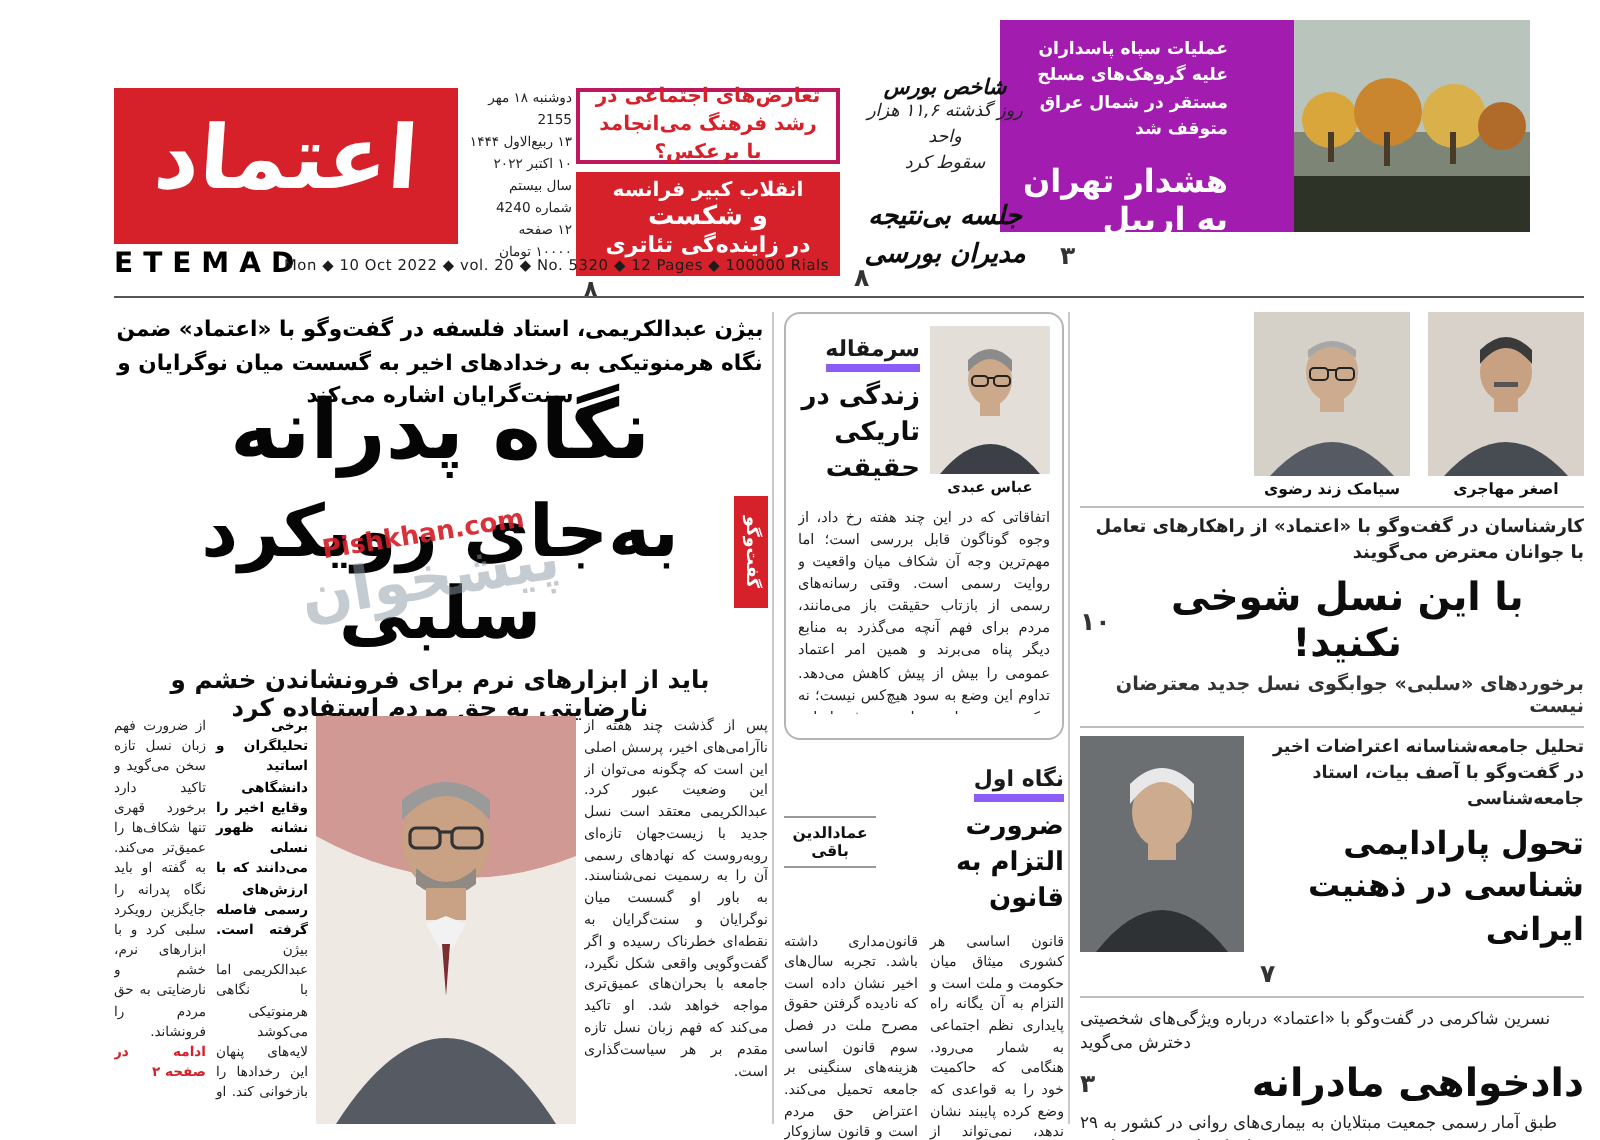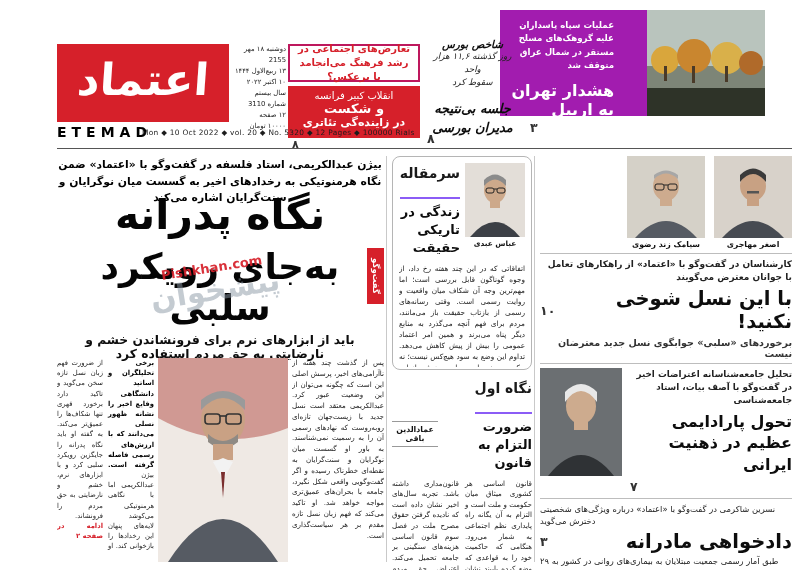--- a/index.html
+++ b/index.html
@@ -18,21 +18,21 @@
   .erbil-page { position:absolute; left:530px; top:120px; }
 
   .bourse { position:absolute; left:424px; top:38px; width:97px; text-align:center;font-style:italic; }
   .bourse-k1 { font-size:10.5px; font-weight:bold; }
   .bourse-k2,.bourse-k3 { font-size:8.8px; line-height:1.5; color:#222; }
   .bourse-headline { font-size:13px; font-weight:bold; line-height:1.5; margin-top:9px; color:#0d0d0d; }
   .bourse-page { position:absolute; left:427px; top:131px; }
 
   .culture-frame { position:absolute; left:288px; top:44px; width:132px; height:38px; border:2px solid #be185d; color:#d6202a; font-size:10px; font-weight:bold; display:flex; align-items:center; justify-content:center; text-align:center; padding:2px 5px; line-height:1.4; }
   .theatre { position:absolute; left:288px; top:86px; width:132px; height:52px; background:#d6202a; color:#fff; text-align:center; padding-top:4px; }
-  .theatre-l1 { font-size:10px; font-weight:normal; }
+  .theatre-l1 { font-size:10px; font-weight:bold; }
   .theatre-l2 { font-size:13px; font-weight:bold; }
   .theatre-l3 { font-size:11px; font-weight:bold; }
   .theatre-page { position:absolute; left:292px; top:138px; font-size:11px; }
 
   .logo-box { position:absolute; left:57px; top:44px; width:172px; height:78px; background:#d6202a; display:flex; align-items:center; justify-content:center; }
   .logo-text { color:#fff; font-size:44px; font-weight:bold; transform:skewX(-4deg); line-height:1; padding-bottom:6px; }
   .date-block { position:absolute; left:232px; top:44px; width:54px; height:80px; font-size:6.8px; line-height:1.62; text-align:right; color:#222; }
   .latin-logo { position:absolute; left:57px; top:124px; font-size:14px; font-weight:bold; letter-spacing:5px; direction:ltr; color:#000; }
   .info-bar { position:absolute; left:142px; top:128px; font-size:7.4px; direction:ltr; color:#1c1c1c; letter-spacing:.3px; }
   .header-rule { position:absolute; left:57px; top:148px; width:735px; height:1px; background:#555; }
@@ -42,38 +42,38 @@
 
   
   .rightcol { position:absolute; left:540px; top:156px; width:252px; }
   .experts-photos { display:flex; direction:rtl; gap:9px; }
   .expert { width:78px; }
   .expert svg { width:78px; height:82px; display:block; }
   .expert figcaption { font-size:7.8px; font-weight:bold; text-align:center; margin-top:2px; }
   .hline { border:0; border-top:1px solid #bdbdbd; margin:4px 0; }
   .experts-kicker { font-size:9px; font-weight:bold; line-height:1.45; color:#222; text-align:right; }
   .hrow { display:flex; direction:rtl; justify-content:space-between; align-items:center; margin-top:3px; }
-  .h-big { font-size:19.5px; font-weight:bold; color:#0d0d0d; }
+  .h-big { font-size:19.5px; font-weight:bold; color:#0d0d0d;text-align:center; }
   .deck { font-size:9.6px; font-weight:bold; color:#333; margin-top:4px; text-align:right; }
   .bayat { display:flex; direction:rtl; gap:8px; margin-top:4px; }
   .bayat-text { width:162px; }
   .bayat-kicker { font-size:8.8px; font-weight:bold; line-height:1.45; color:#222; text-align:right; }
   .bayat-headline { font-size:16px; font-weight:bold; line-height:1.32; margin-top:5px; text-align:right; color:#0d0d0d; }
   .bayat-page { display:block; margin-top:4px; text-align:left; }
   .bayat-photo { width:82px; }
   .bayat-photo svg { width:82px; height:108px; display:block; }
   .small-kicker { font-size:8.4px; font-weight:normal; line-height:1.45; color:#222; text-align:left; margin-top:2px; }
 
   
   .editorial { position:absolute; left:392px; top:156px; width:140px; height:214px; border:1px solid #b5b5b5; border-radius:8px; padding:6px; }
   .ed-top { display:flex; direction:rtl; gap:5px; }
   .ed-photo { width:60px; flex:0 0 60px; }
   .ed-photo svg { width:60px; height:74px; display:block; }
   .ed-photo figcaption { font-size:7.4px; font-weight:bold; text-align:center; margin-top:2px; }
-  .tag { font-size:14px; font-weight:bold; color:#1a1a1a; border-bottom:2px solid #8b5cf6; display:inline-block; padding-bottom:16px; }
+  .tag { font-size:11px; font-weight:bold; color:#1a1a1a; border-bottom:4px solid #8b5cf6; display:inline-block; padding-bottom:1px; }
   .ed-title { font-size:13px; font-weight:bold; line-height:1.4; margin-top:4px; color:#0d0d0d; }
   .ed-body { margin-top:5px; font-size:7.3px; line-height:1.52; text-align:justify; color:#222; height:104px; overflow:hidden; }
   .more { color:#d6202a; font-weight:bold; }
 
   .first-look { position:absolute; left:392px; top:378px; width:140px; }
   .fl-head { display:flex; direction:rtl; justify-content:space-between; align-items:flex-start; margin-top:4px; }
   .fl-title { width:88px; font-size:13px; font-weight:bold; line-height:1.4; color:#0d0d0d; }
   .fl-byline { width:46px; font-size:7.8px; font-weight:bold; text-align:center; border-top:1px solid #999; border-bottom:1px solid #999; padding:3px 0; margin-top:3px; }
   .fl-body { margin-top:6px; column-count:2; column-gap:6px; font-size:7.1px; line-height:1.5; text-align:justify; color:#222; height:122px; overflow:hidden; }
 
@@ -137,21 +137,21 @@
   <span class="pagenum theatre-page">۸</span>
 
   <div class="logo-box">
     <span class="logo-text">اعتماد</span>
   </div>
   <div class="date-block">
     <div>دوشنبه ۱۸ مهر 2155</div>
     <div>۱۳ ربیع‌الاول ۱۴۴۴</div>
     <div>۱۰ اکتبر ۲۰۲۲</div>
     <div>سال بیستم</div>
-    <div>شماره 3110</div>
+    <div>شماره 4240</div>
     <div>۱۲ صفحه</div>
     <div>۱۰۰۰۰ تومان</div>
   </div>
   <div class="latin-logo">ETEMAD</div>
   <div class="info-bar">Mon ◆ 10 Oct 2022 ◆ vol. 20 ◆ No. 5320 ◆ 12 Pages ◆ 100000 Rials</div>
   <div class="header-rule"></div>
 
   <div class="vdiv" style="left:386px"></div>
   <div class="vdiv" style="left:534px"></div>
 
@@ -190,21 +190,21 @@
       <h2 class="h-big">با این نسل شوخی نکنید!</h2>
       <span class="pagenum">۱۰</span>
     </div>
     <p class="deck">برخوردهای «سلبی» جوابگوی نسل جدید معترضان نیست</p>
 
     <div class="hline"></div>
 
     <div class="bayat">
       <div class="bayat-text">
         <p class="bayat-kicker">تحلیل جامعه‌شناسانه اعتراضات اخیر در گفت‌وگو با آصف بیات، استاد جامعه‌شناسی</p>
-        <h2 class="bayat-headline">تحول پارادایمی عظیم در ذهنیت ایرانی</h2>
+        <h2 class="bayat-headline">تحول پارادایمی شناسی در ذهنیت ایرانی</h2>
         <span class="pagenum bayat-page">۷</span>
       </div>
       <div class="bayat-photo">
         <svg viewBox="0 0 82 108" preserveAspectRatio="xMidYMid slice">
           <rect width="82" height="108" fill="#6b6f72"></rect>
           <ellipse cx="41" cy="38" rx="15" ry="18" fill="#cdab8e"></ellipse>
           <path d="M25 34 Q41 12 57 34 L57 24 Q41 8 25 24 Z" fill="#e8e8e8"></path>
           <rect x="34" y="53" width="14" height="9" fill="#cdab8e"></rect>
           <path d="M8 108 Q41 66 74 108 Z" fill="#2f3235"></path>
         </svg>

